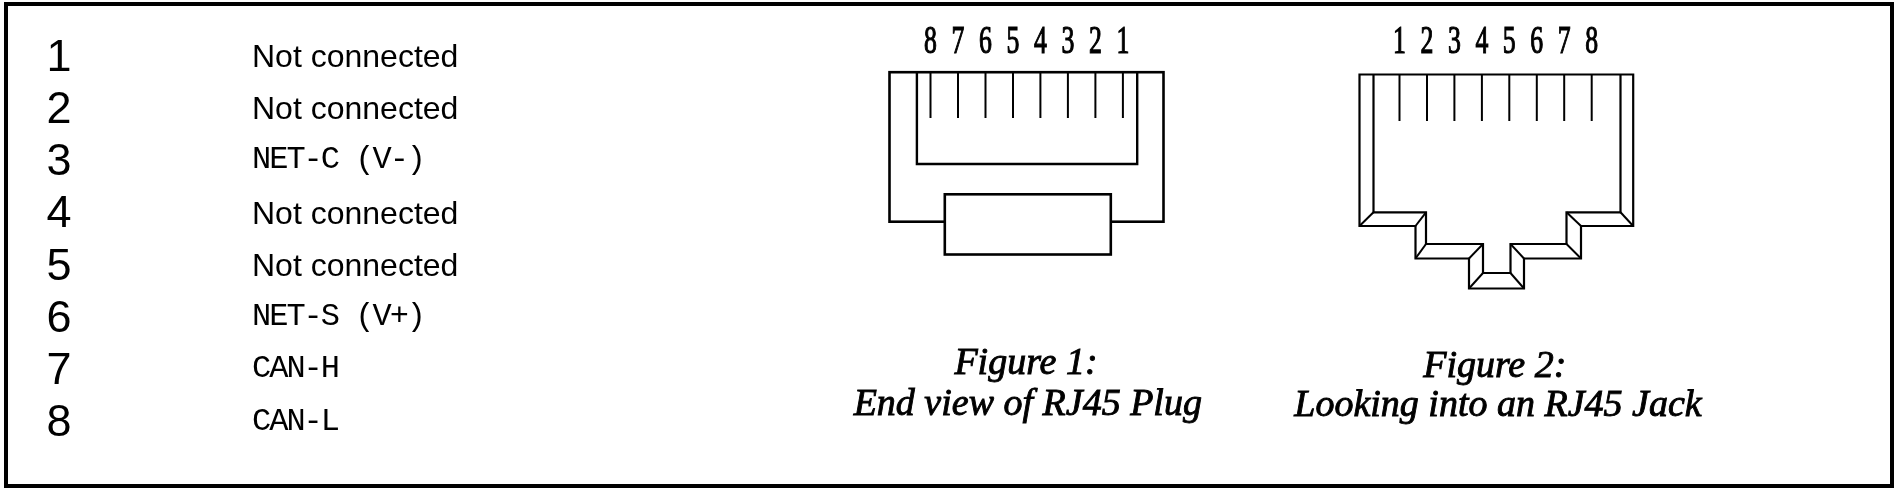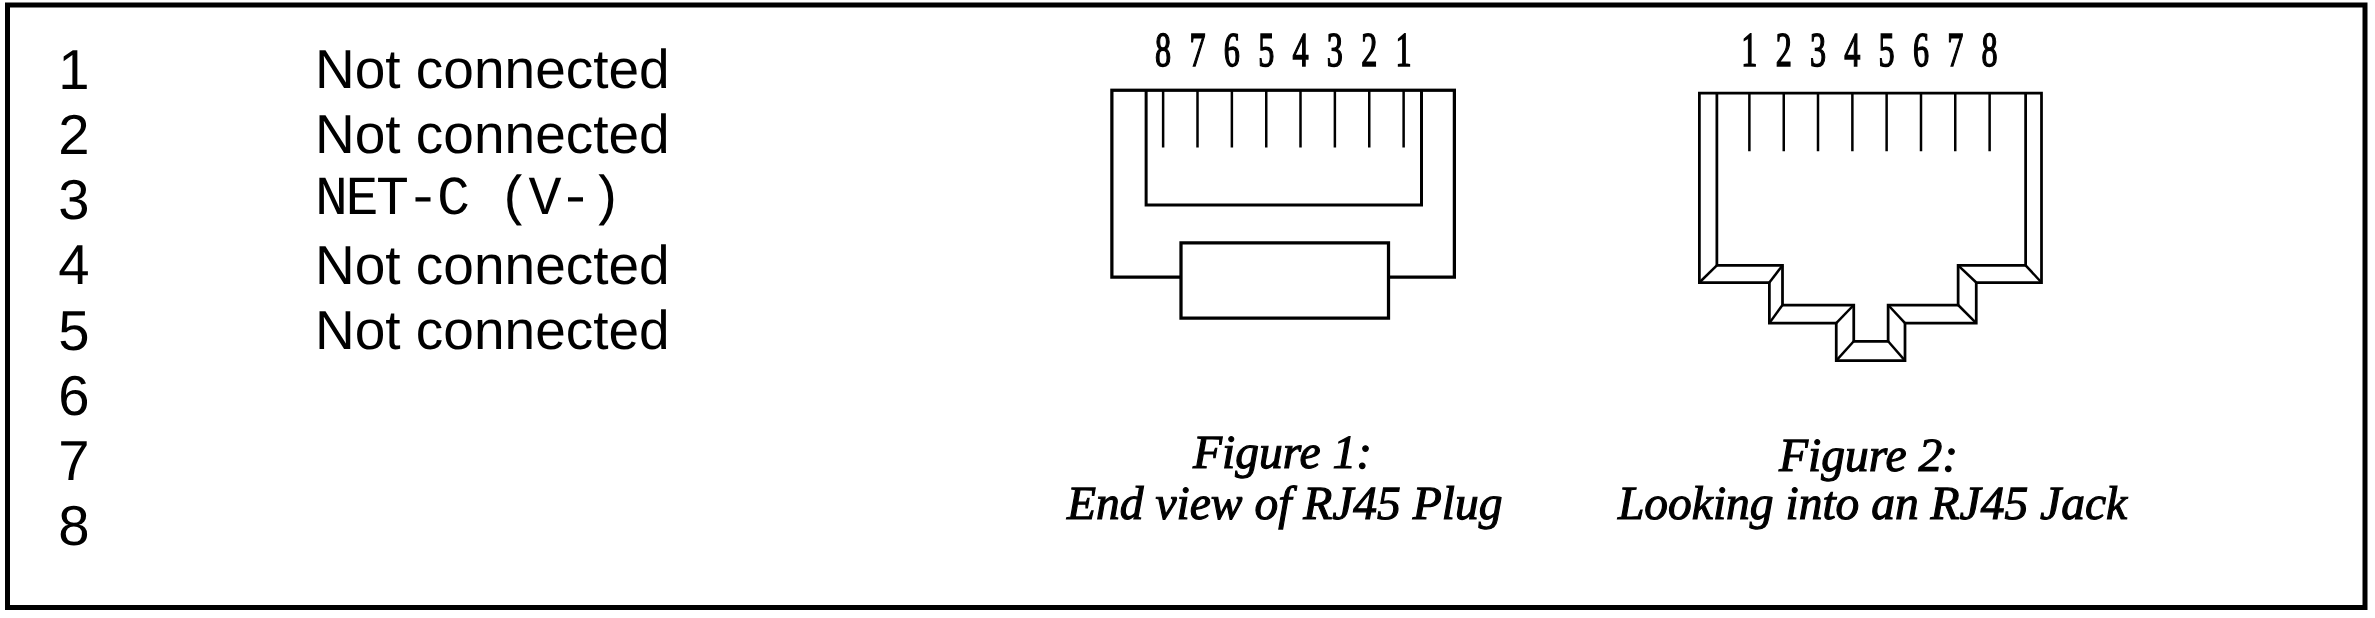--- a/index.html
+++ b/index.html
@@ -1,19 +1,19 @@
 <!DOCTYPE html>
 <html><head>
 <meta charset="utf-8">
 <style>
   html,body{margin:0;padding:0;background:#fff;}
   body{width:1900px;height:494px;position:relative;overflow:hidden;
        font-family:"Liberation Sans",sans-serif;color:#000;}
   .abs{position:absolute;}
-  .col{line-height:52.25px;font-size:44px;}
+  .col{line-height:52.25px;font-size:32px;}
   .col div{height:52.25px;}
   .cap{letter-spacing:-2px;font-family:Liberation Mono, monospace;}
   svg text{font-family:"Liberation Serif",serif;}
 </style>
 </head>
 <body>
 
 <div class="abs" style="left:4px;top:2px;width:1890px;height:486px;border:4px solid #000;box-sizing:border-box;"></div>
 
 <div class="abs col" style="left:46.5px;top:29.7px;font-size:45px;">
@@ -32,22 +32,25 @@
 <div>Not connected</div>
 
 <div>Not connected</div>
 
 <div class="cap">NET-C (V-)</div>
 
 <div>Not connected</div>
 
 <div>Not connected</div>
 
+<div class="cap">NET-S (V+)</div>
 
+<div class="cap">CAN-H</div>
 
+<div class="cap">CAN-L</div>
 </div>
 
 <svg class="abs" style="left:0;top:0;" width="1900" height="494" viewBox="0 0 1900 494" fill="none" stroke="#000">
 
   <g fill="#000" stroke="#000" stroke-width="1.2" font-size="39" text-anchor="middle">
     <text x="930.5" y="53" transform="matrix(0.66 0 0 1 316.37 0)">8</text>
     <text x="958" y="53" transform="matrix(0.66 0 0 1 325.72 0)">7</text>
     <text x="985.5" y="53" transform="matrix(0.66 0 0 1 335.07 0)">6</text>
     <text x="1013" y="53" transform="matrix(0.66 0 0 1 344.42 0)">5</text>
     <text x="1040.4" y="53" transform="matrix(0.66 0 0 1 353.74 0)">4</text>

